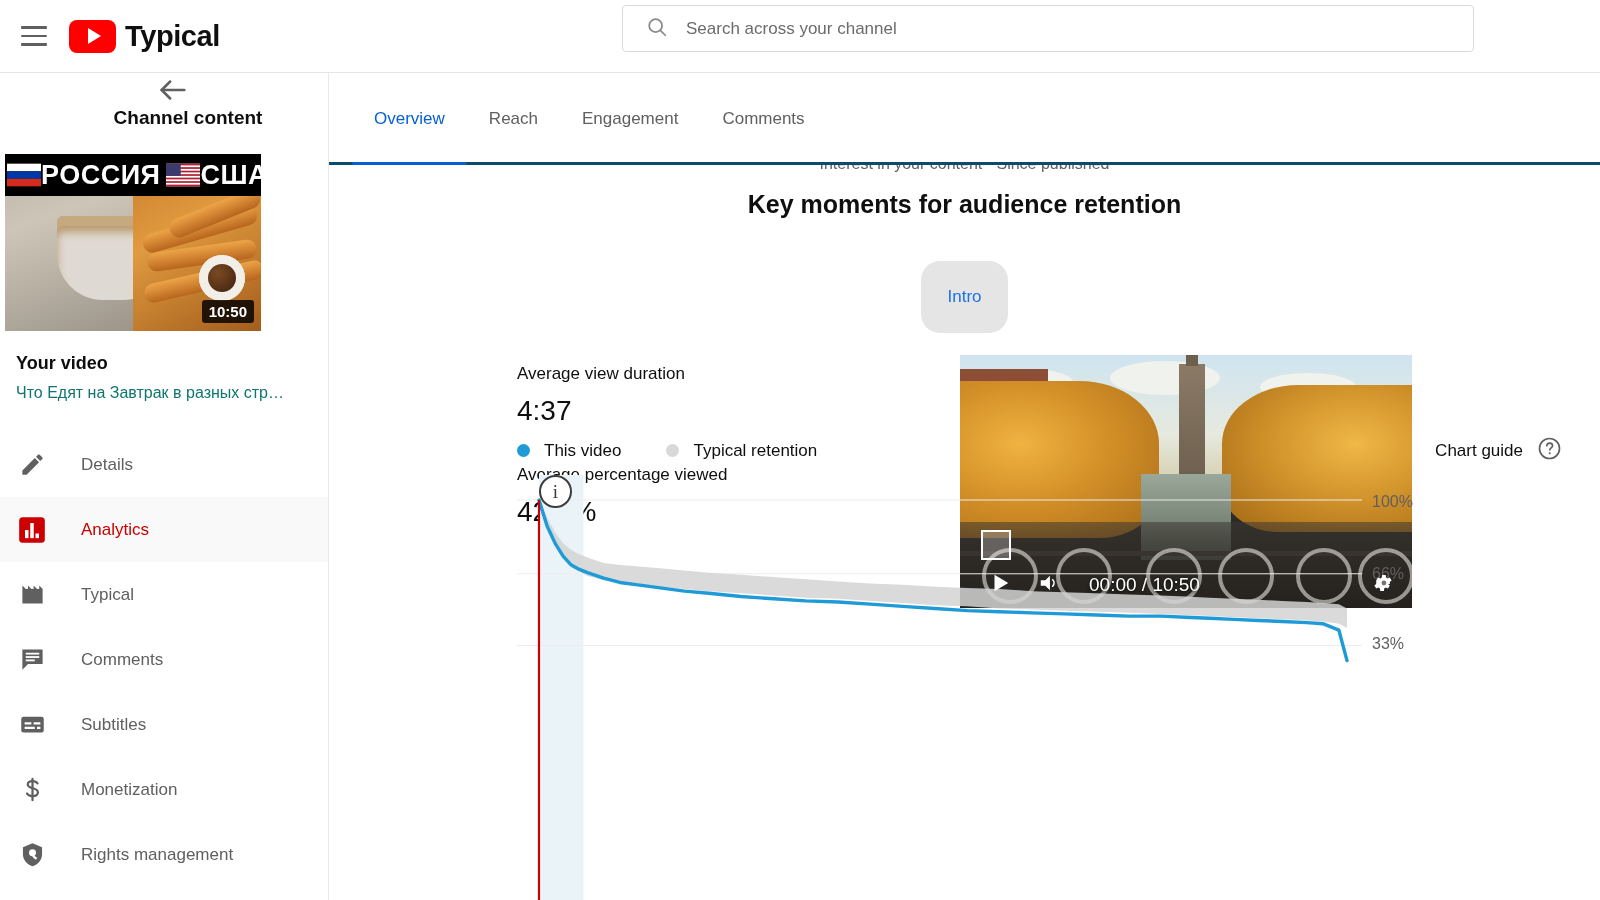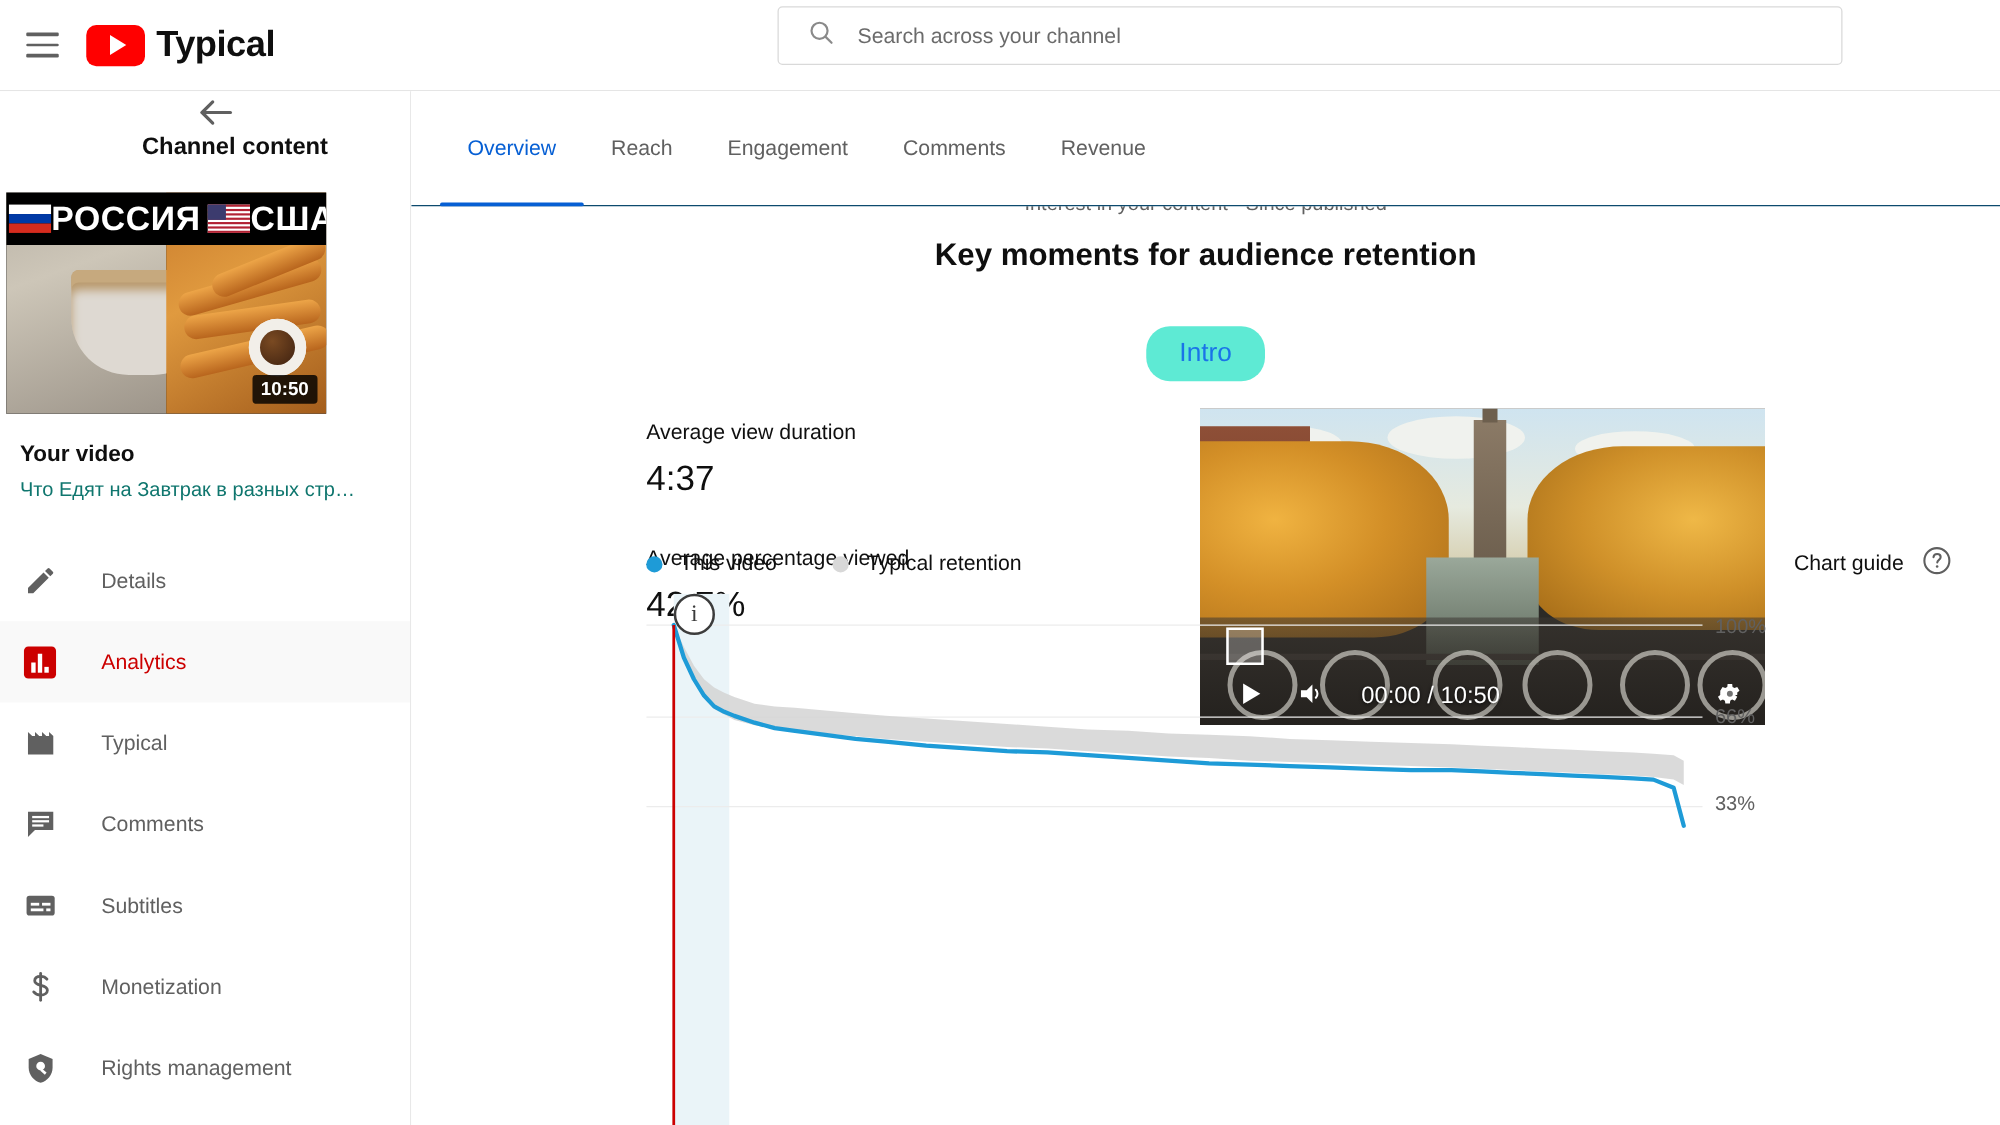--- a/index.html
+++ b/index.html
@@ -119,21 +119,21 @@
   .nav-item .lbl { font-size: 17px; color: #606060; margin-left: 33px; }
   .nav-item.active { background: #f9f9f9; }
   .nav-item.active .lbl { color: #cc0000; font-weight: 400; }
 
   
   #main { position: absolute; left: 329px; top: 73px; width: 1271px; height: 827px;
           background: #fff; overflow: hidden; }
   #tabbar {
     position: absolute; left: 0; top: 0; width: 1271px; height: 92px;
     background: #fff; display: flex; align-items: flex-start; z-index: 8;
-    border-bottom: 1px solid #0c4a6e;
+    border-bottom: 3px solid #0c4a6e;
   }
   .tab {
     position: relative; height: 92px; display: flex; align-items: center;
     padding: 0 22px; font-size: 17px; color: #606060; cursor: pointer;
   }
   .tab:first-child { margin-left: 23px; }
   .tab.active { color: #065fd4; }
   .tab.active::after {
     content: ""; position: absolute; left: 0; right: 0; bottom: 0;
     height: 3px; background: #065fd4; border-radius: 2px;
@@ -145,22 +145,22 @@
   }
 
   #panel { position: absolute; left: 0; top: 92px; width: 1271px; height: 735px; }
 
   #key-title {
     text-align: center; font-size: 25px; font-weight: 700; color: #0f0f0f;
     margin-top: 25px;
   }
   #chip-row { display: flex; justify-content: center; margin-top: 42px; }
   #intro-chip {
-    background: #5eead4; color: #1a73e8; font-size: 21px;
-    padding: 10px 26px; border-radius: 19px; cursor: pointer;
+    background: #e5e5e5; color: #1a73e8; font-size: 17px;
+    padding: 26px 26px; border-radius: 19px; cursor: pointer;
   }
 
   #stats-row { position: relative; margin-top: 22px; height: 265px; }
   #stats { position: absolute; left: 188px; top: 9px; }
   .stat-label { font-size: 17px; color: #0f0f0f; }
   .stat-value { font-size: 28px; color: #0f0f0f; margin-top: 11px; }
   .stat-gap { height: 38px; }
 
   #player {
     position: absolute; left: 631px; top: 0; width: 452px; height: 253px;
@@ -418,21 +418,20 @@
 
 <div id="main">
 
   <div id="clipped-line">Interest in your content · Since published</div>
 
   <div id="tabbar">
     <div class="tab active">Overview</div>
     <div class="tab">Reach</div>
     <div class="tab">Engagement</div>
     <div class="tab">Comments</div>
-    <div class="tab">Revenue</div>
   </div>
 
   <div id="panel">
 
     <div id="key-title">Key moments for audience retention</div>
 
     <div id="chip-row">
       <span id="intro-chip">Intro</span>
     </div>
 

